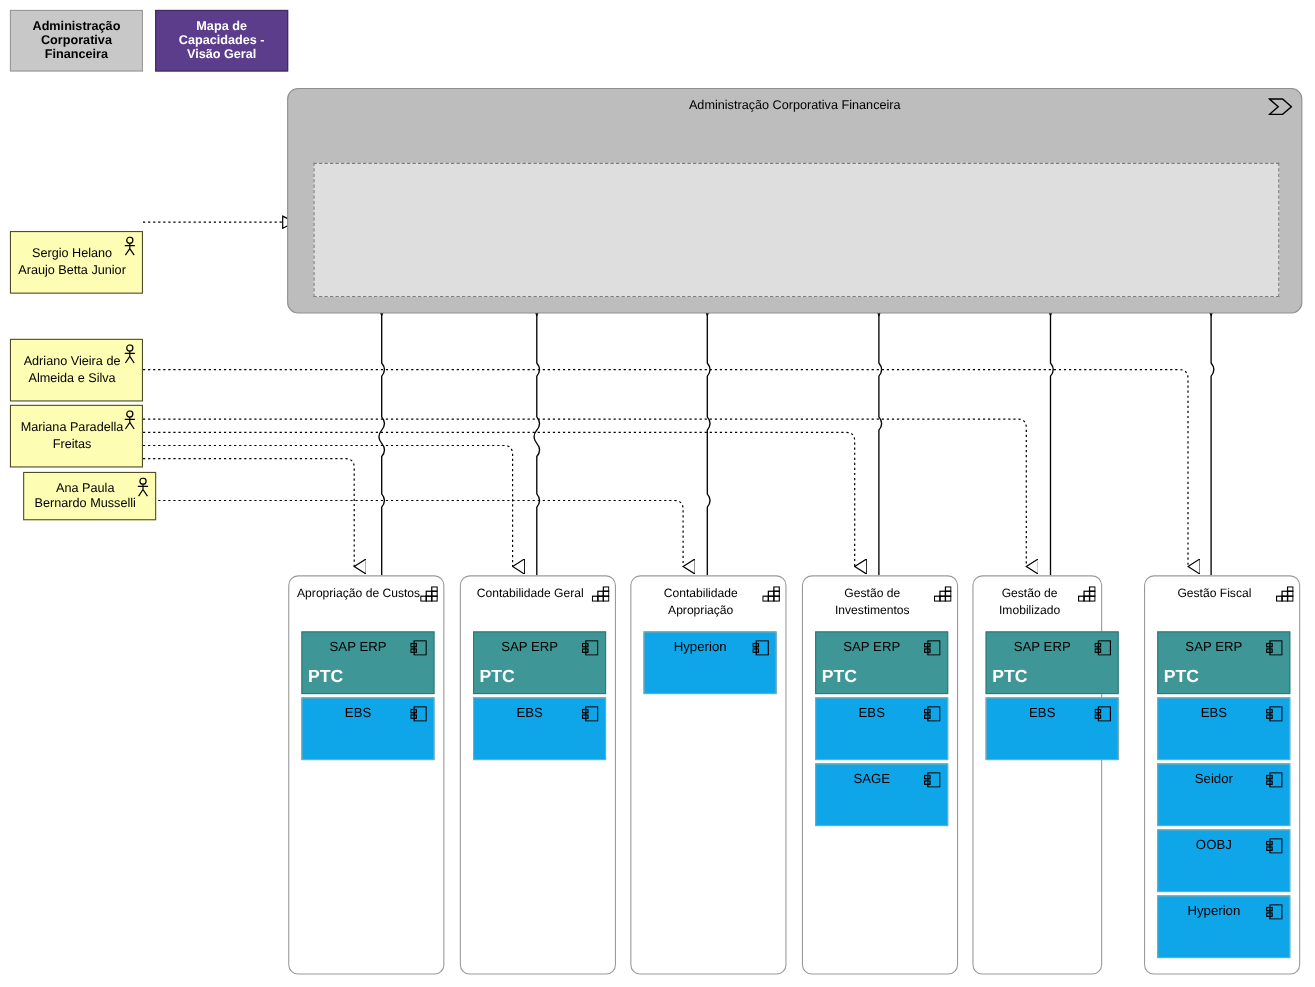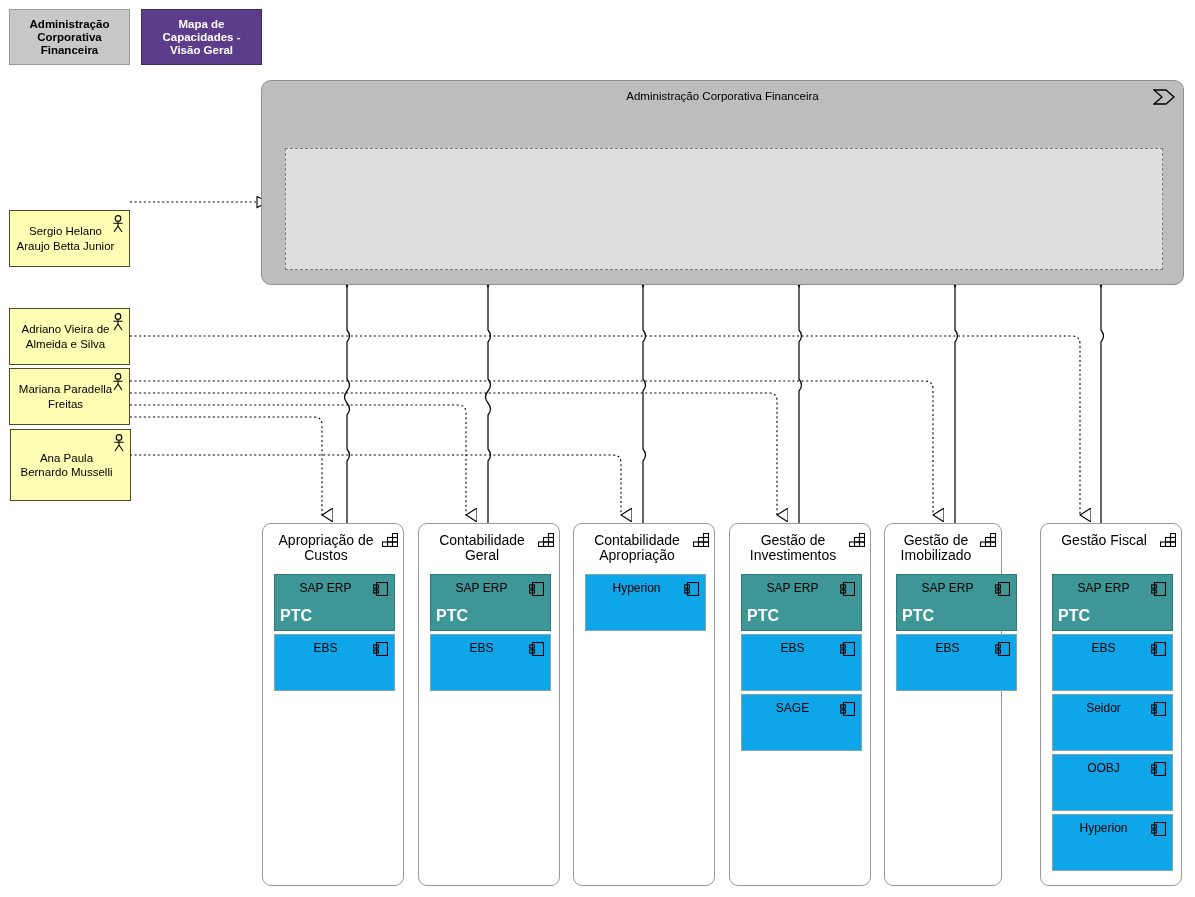--- a/index.html
+++ b/index.html
@@ -101,21 +101,21 @@
   .cap-box {
     position: absolute;
     background: #ffffff;
     border: 1px solid #9a9a9a;
     border-radius: 9px;
   }
   .cap-title {
     position: absolute;
     left: 6px; right: 20px; top: 9px;
     text-align: center;
-    font-size: 14px;
+    font-size: 11px;
     color: #000;
     line-height: 14.5px;
   }
   .cap-icon {
     position: absolute;
     right: 5px; top: 9px;
     width: 16px; height: 14px;
   }
   
   .app-box {
@@ -235,21 +235,21 @@
   </div>
 
   <div class="actor-box" style="left:9px; top:368px; width:121px; height:57px;">
     <span>Mariana Paradella Freitas</span>
     <svg class="actor-icon" viewBox="0 0 14 18">
       <circle cx="7" cy="3.4" r="2.8" fill="none" stroke="#000" stroke-width="1.1"></circle>
       <path d="M7,6.4 L7,11 M2.4,8.2 L11.6,8.2 M7,11 L3,17 M7,11 L11,17" fill="none" stroke="#000" stroke-width="1.1"></path>
     </svg>
   </div>
 
-  <div class="actor-box" style="left:10px; top:429px; width:121px; height:72px;">
+  <div class="actor-box" style="left:21px; top:429px; width:121px; height:44px;">
     <span>Ana Paula Bernardo Musselli</span>
     <svg class="actor-icon" viewBox="0 0 14 18">
       <circle cx="7" cy="3.4" r="2.8" fill="none" stroke="#000" stroke-width="1.1"></circle>
       <path d="M7,6.4 L7,11 M2.4,8.2 L11.6,8.2 M7,11 L3,17 M7,11 L11,17" fill="none" stroke="#000" stroke-width="1.1"></path>
     </svg>
   </div>
 
   <div class="cap-box" style="left:262px; top:523px; width:142px; height:363px;">
     <div class="cap-title">Apropriação de Custos</div>
     <svg class="cap-icon" viewBox="0 0 16 14">

